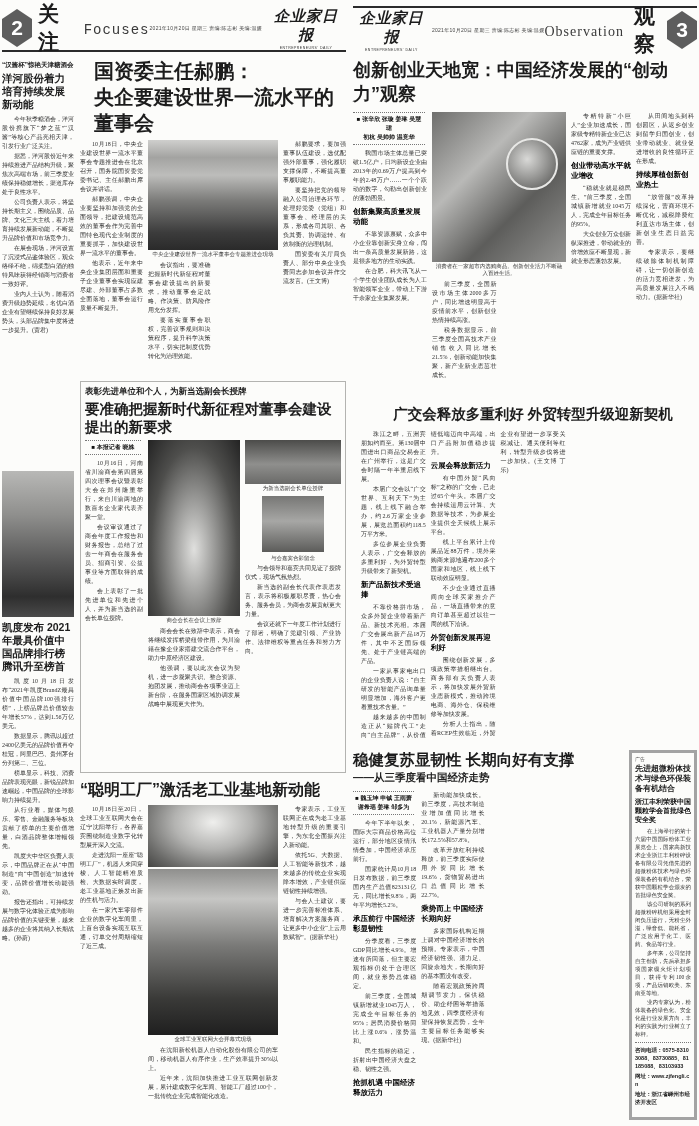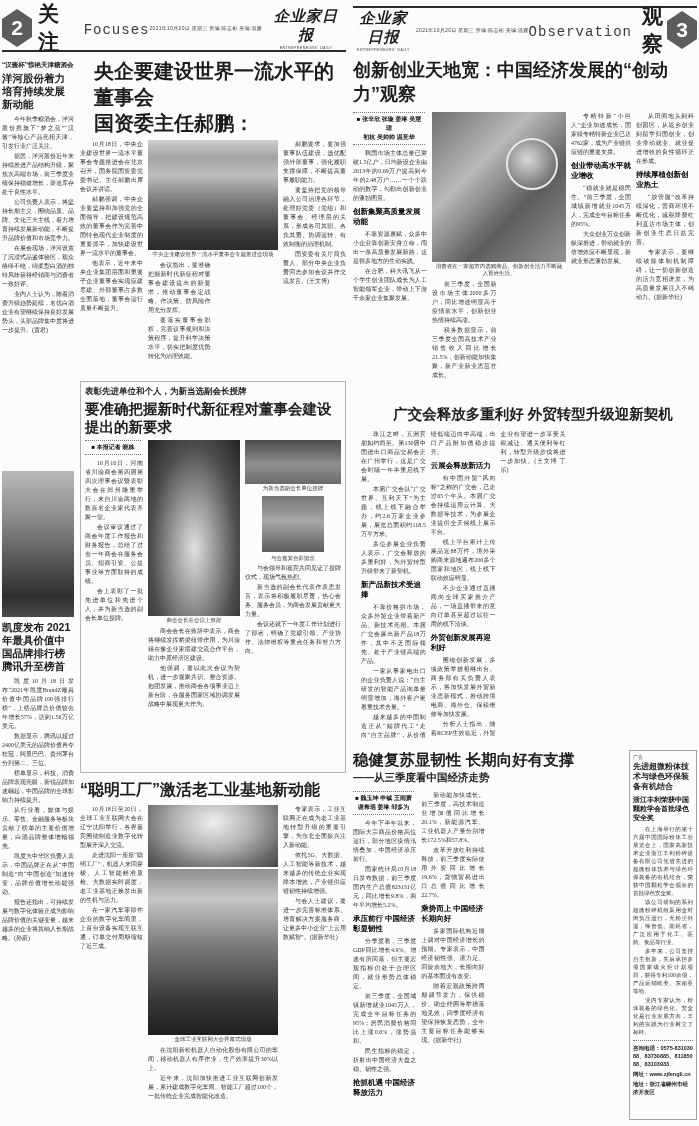--- a/index.html
+++ b/index.html
@@ -20,21 +20,21 @@
   .sec-en{font:14px "Liberation Mono","DejaVu Sans Mono",monospace;color:#3a3a3a;letter-spacing:1px;margin-top:4px;}
   .dateline{font:5px "Liberation Sans",sans-serif;color:#444;letter-spacing:0.3px;white-space:nowrap;}
   .masthead{text-align:center;line-height:1;}
   .mh-cn{font:bold italic 15px "Liberation Serif",serif;letter-spacing:1px;}
   .mh-en{font:3.5px "Liberation Sans",sans-serif;letter-spacing:0.5px;color:#333;margin-top:1px;}
   #page-left .dateline{margin-left:auto;margin-right:6px;}
   #page-left .masthead{margin-right:2px;}
   #page-right .masthead{margin-left:2px;}
   #page-right .dateline{margin-left:4px;}
   #page-right .hdr-right{margin-left:auto;display:flex;align-items:center;}
-  #page-right .sec-en{margin-right:4px;}
+  #page-right .sec-en{margin-right:4px;font-family:Liberation Serif, serif;}
 
   
   .para{font-size:6px;line-height:9px;text-indent:12px;text-align:justify;color:#2e2e2e;margin-bottom:1px;}
   .colhead{font:bold 7.5px "Liberation Sans",sans-serif;text-align:left;margin:4px 0 3px;color:#000;}
   .bybox{border-top:1px dotted #777;border-bottom:1px dotted #777;padding:2px 1px;margin:0 2px 4px 0;
     font:bold 6px "Liberation Sans",sans-serif;line-height:9px;text-align:center;color:#111;}
   .caption{font-size:5.5px;line-height:7px;color:#3a3a3a;text-align:center;padding:1px 2px 2px;}
   .txtcol{overflow:hidden;}
   .row{display:flex;gap:5px;}
   .photo{flex:0 0 auto;}
@@ -92,21 +92,21 @@
 
   .r-art-mid{position:absolute;left:8px;top:398px;width:344px;height:342px;}
   .rm-headline{font:bold 14.5px "Liberation Sans",sans-serif;text-align:center;line-height:20px;margin-bottom:6px;}
   .rm-body{column-count:5;column-gap:5px;column-fill:auto;height:310px;overflow:hidden;}
 
   .r-art-bottom{position:absolute;left:0;top:744px;width:268px;height:370px;}
   .rb-headline{font:bold 15.5px "Liberation Sans",sans-serif;line-height:19px;}
   .rb-subtitle{font:bold 10.5px "Liberation Sans",sans-serif;color:#222;margin:2px 0 6px;}
   .rb-body{column-count:4;column-gap:5px;column-fill:auto;height:326px;overflow:hidden;}
 
-  .r-ad{position:absolute;left:276px;top:744px;width:68px;height:370px;border:1px solid #a3a3a3;padding:3px;overflow:hidden;}
+  .r-ad{position:absolute;left:276px;top:744px;width:68px;height:370px;border:3px solid #a3a3a3;padding:3px;overflow:hidden;}
   .ad-label{font-size:5px;color:#555;margin-bottom:2px;}
   .ad-headline{font:bold 8px "Liberation Sans",sans-serif;line-height:10px;margin-bottom:3px;}
   .ad-subhead{font:bold 7px "Liberation Sans",sans-serif;line-height:9px;margin-bottom:3px;color:#111;}
   .ad-body .para{font-size:5.5px;line-height:8px;}
   .ad-contact{margin-top:4px;border-top:1px dotted #777;padding-top:3px;}
   .ad-contact div{font:bold 5.5px "Liberation Sans",sans-serif;line-height:8px;word-break:break-all;margin-bottom:2px;}
 </style>
 </head>
 <body>
 
@@ -143,22 +143,22 @@
           <p class="para">榜单显示，科技、消费品牌表现亮眼，新锐品牌加速崛起，中国品牌的全球影响力持续提升。</p>
           <p class="para">从行业看，媒体与娱乐、零售、金融服务等板块贡献了榜单的主要价值增量，白酒品牌整体增幅领先。</p>
           <p class="para">凯度大中华区负责人表示，中国品牌正在从“中国制造”向“中国创造”加速转变，品牌价值增长动能强劲。</p>
           <p class="para">报告还指出，可持续发展与数字化体验正成为影响品牌价值的关键变量，越来越多的企业将其纳入长期战略。(孙蔚)</p>
         </div>
     </div>
 
     <div class="lp-main">
 
       <div>
+        <div class="lt-h1">国资委主任郝鹏：</div>
         <div class="lt-h1">央企要建设世界一流水平的董事会</div>
-        <div class="lt-h1">国资委主任郝鹏：</div>
         <div class="row lt-body">
           <div class="col-63 txtcol">
               <p class="para">10月18日，中央企业建设世界一流水平董事会专题推进会在北京召开，国务院国资委党委书记、主任郝鹏出席会议并讲话。</p>
               <p class="para">郝鹏强调，中央企业要坚持和加强党的全面领导，把建设规范高效的董事会作为完善中国特色现代企业制度的重要抓手，加快建设世界一流水平的董事会。</p>
               <p class="para">他表示，近年来中央企业集团层面和重要子企业董事会实现应建尽建、外部董事占多数全面落地，董事会运行质量不断提升。</p>
             </div>
           <div class="lt-mid">
             <div class="photo-conference photo"></div>
             <div class="caption">中央企业建设世界一流水平董事会专题推进会现场</div>
             <div class="twocol">

